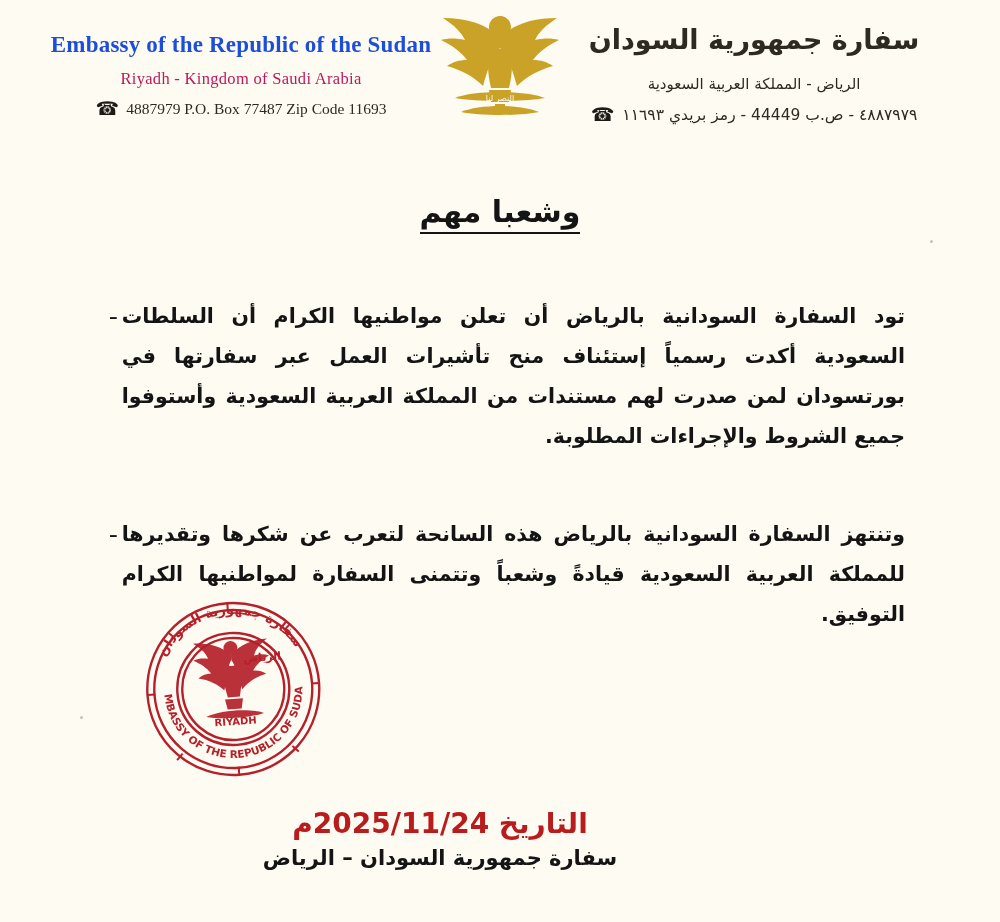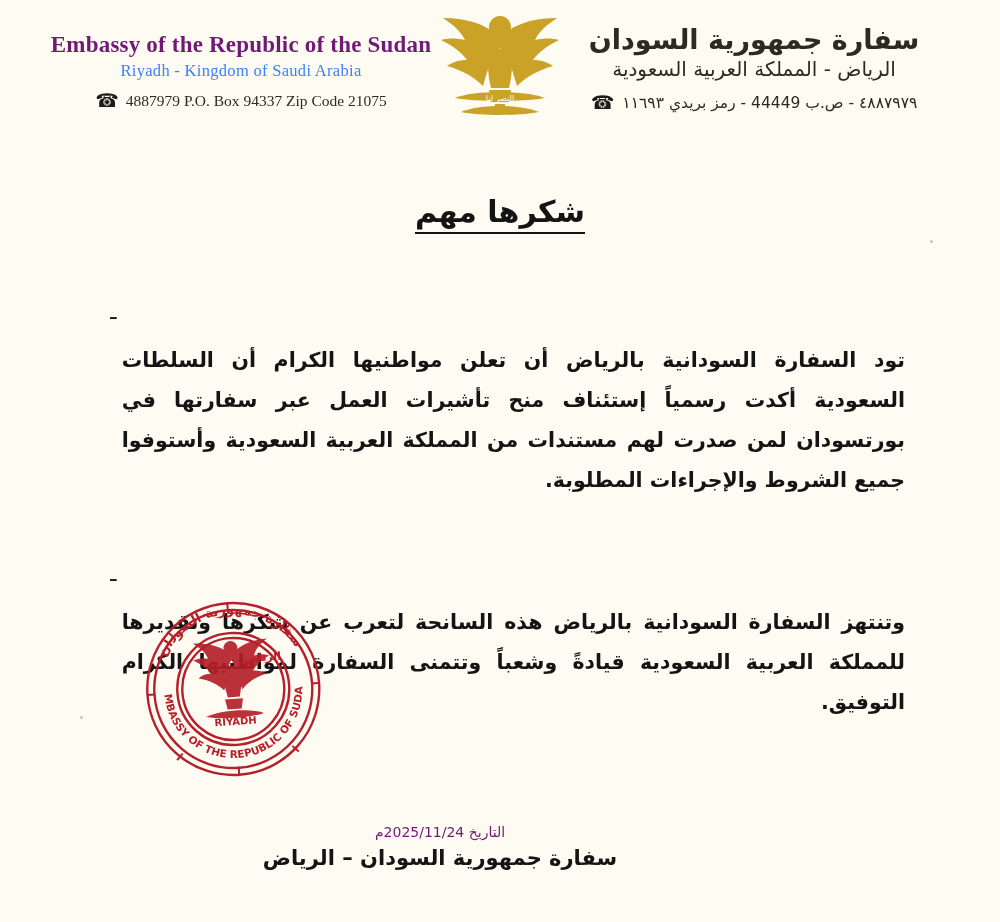--- a/index.html
+++ b/index.html
@@ -34,27 +34,27 @@
     top: 32px;
     width: 390px;
     text-align: center;
     color: #3a2f22;
   }
   .emb-en-title {
     font-family: "Liberation Serif", serif;
     font-size: 23px;
     font-weight: 700;
     letter-spacing: .2px;
-    color: #701a75;
+    color: #1d4ed8;
     white-space: nowrap;
   }
   .emb-en-sub {
-    margin-top: 3px;
+    margin-top: 11px;
     font-size: 16.5px;
-    color: #3b82f6;
+    color: #be185d;
     letter-spacing: .3px;
   }
   .emb-en-phone {
     margin-top: 10px;
     font-size: 15.5px;
     color: #2e2a22;
     display: flex;
     align-items: center;
     justify-content: center;
     gap: 7px;
@@ -76,23 +76,23 @@
     color: #2e2a22;
   }
   .emb-ar-title {
     font-family: "DejaVu Sans", sans-serif;
     font-size: 27px;
     font-weight: 700;
     letter-spacing: 1px;
     white-space: nowrap;
   }
   .emb-ar-sub {
-    margin-top: 2px;
-    font-family: "DejaVu Sans", sans-serif;
-    font-size: 20px;
+    margin-top: 20px;
+    font-family: "DejaVu Sans", sans-serif;
+    font-size: 15px;
     white-space: nowrap;
   }
   .emb-ar-phone {
     margin-top: 12px;
     font-family: "DejaVu Sans", sans-serif;
     font-size: 15.5px;
     display: flex;
     align-items: center;
     justify-content: center;
     gap: 8px;
@@ -147,21 +147,20 @@
   }
   .para-text {
     flex: 1 1 auto;
     font-family: "DejaVu Sans", sans-serif;
     font-size: 20.5px;
     font-weight: 700;
     line-height: 40px;
     color: #141414;
     text-align: justify;
     text-align-last: right;
-    margin-top: 44px;
   }
 
   
   .seal-area {
     position: absolute;
     left: 128px;
     top: 585px;
     width: 220px;
     height: 220px;
   }
@@ -176,23 +175,23 @@
     position: absolute;
     right: 0;
     left: 0;
     bottom: 52px;
     direction: rtl;
     text-align: center;
     padding-right: 120px;
   }
   .footer-date {
     font-family: "DejaVu Sans", sans-serif;
-    font-size: 14px;
-    font-weight: 400;
-    color: #701a75;
+    font-size: 28px;
+    font-weight: 700;
+    color: #b91c1c;
     letter-spacing: .5px;
   }
   .footer-signature {
     margin-top: 6px;
     font-family: "DejaVu Sans", sans-serif;
     font-size: 21px;
     font-weight: 700;
     color: #141414;
   }
   .speck {
@@ -208,21 +207,21 @@
 
 <div class="page">
 
   <div class="header">
 
     <div class="header-left">
       <div class="emb-en-title">Embassy of the Republic of the Sudan</div>
       <div class="emb-en-sub">Riyadh  -  Kingdom of Saudi Arabia</div>
       <div class="emb-en-phone">
         <span class="phone-glyph">☎</span>
-        <span>4887979 P.O. Box 94337 Zip Code 21075</span>
+        <span>4887979 P.O. Box 77487 Zip Code 11693</span>
       </div>
     </div>
 
     <div class="emblem">
       <svg viewBox="0 0 150 128" width="150" height="128" aria-hidden="true">
         <g fill="#c9a227">
 
           <path d="M75 36 C62 22 42 16 18 16 C30 24 36 30 40 38 C30 36 24 36 16 38 C28 44 36 50 42 58 C34 58 28 60 22 64 C36 68 48 74 58 84 C62 70 66 56 75 46 Z"></path>
           <path d="M75 36 C88 22 108 16 132 16 C120 24 114 30 110 38 C120 36 126 36 134 38 C122 44 114 50 108 58 C116 58 122 60 128 64 C114 68 102 74 92 84 C88 70 84 56 75 46 Z"></path>
 
@@ -244,21 +243,21 @@
       <div class="emb-ar-title">سفارة جمهورية السودان</div>
       <div class="emb-ar-sub">الرياض - المملكة العربية السعودية</div>
       <div class="emb-ar-phone">
         <span>٤٨٨٧٩٧٩ - ص.ب 44449 - رمز بريدي ١١٦٩٣</span>
         <span class="phone-glyph">☎</span>
       </div>
     </div>
   </div>
 
   <div class="doc-title-wrap">
-    <span class="doc-title">شكرها مهم</span>
+    <span class="doc-title">وشعبا مهم</span>
   </div>
 
   <div class="body-wrap">
     <div class="para">
       <div class="para-text">تود السفارة السودانية بالرياض أن تعلن مواطنيها الكرام أن السلطات السعودية أكدت رسمياً إستئناف منح تأشيرات العمل عبر سفارتها في بورتسودان لمن صدرت لهم مستندات من المملكة العربية السعودية وأستوفوا جميع الشروط والإجراءات المطلوبة.</div>
       <div class="dash">-</div>
     </div>
     <div class="para">
       <div class="para-text">وتنتهز السفارة السودانية بالرياض هذه السانحة لتعرب عن شكرها وتقديرها للمملكة العربية السعودية قيادةً وشعباً وتتمنى السفارة لمواطنيها الكرام التوفيق.</div>
       <div class="dash">-</div>

